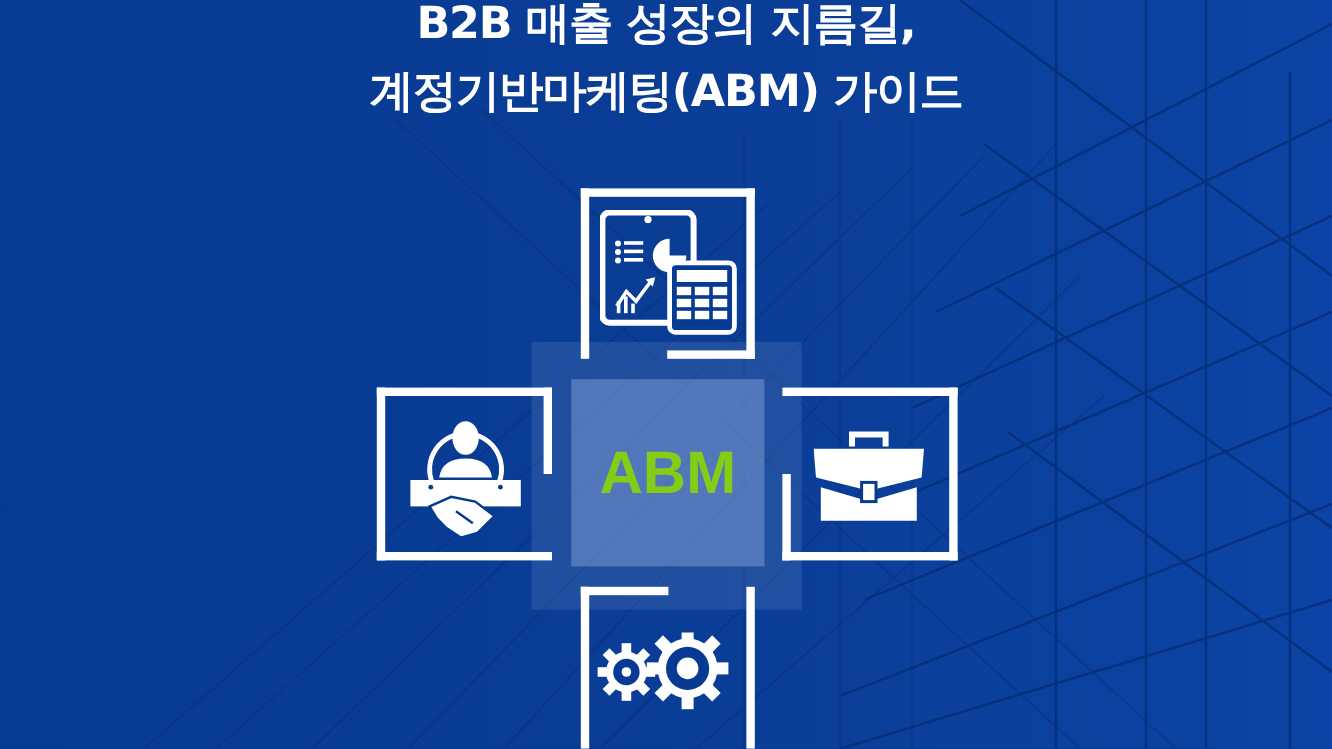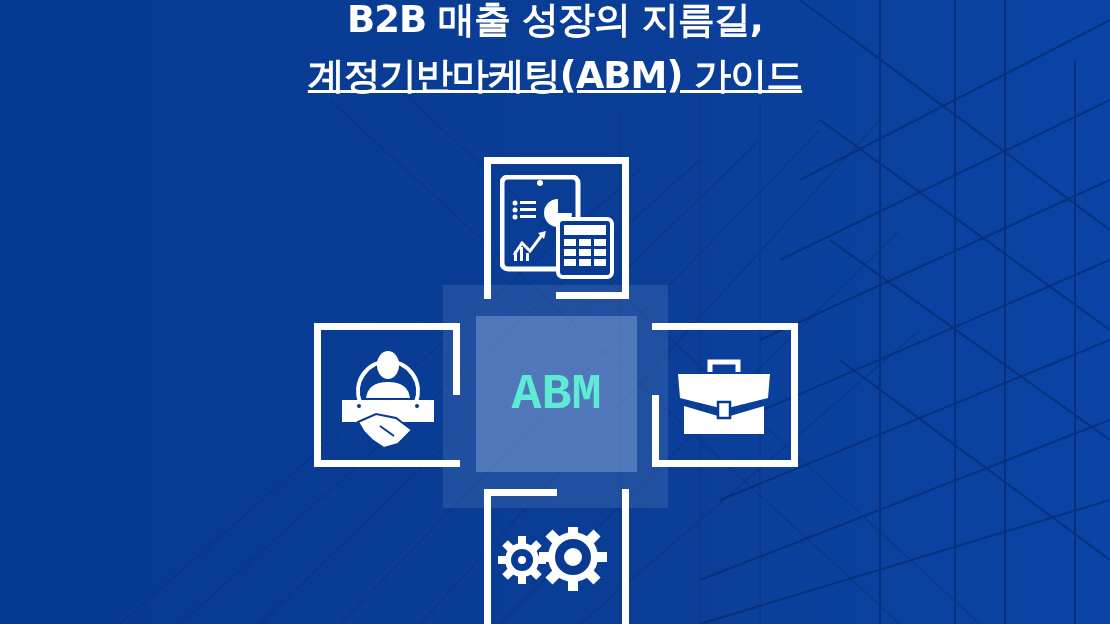--- a/index.html
+++ b/index.html
@@ -8,34 +8,34 @@
       background:#073a92;
       font-family:"DejaVu Sans", "Liberation Sans", sans-serif;
     }
     .bg { position:absolute; inset:0; }
     .title {
       position:absolute; left:0; width:1110px; text-align:center;
       color:#ffffff; font-weight:bold; font-size:37px; line-height:56px;
       letter-spacing:-1px;
     }
     .title.l1 { top:-8px; }
-    .title.l2 { top:48px;text-decoration:underline; }
+    .title.l2 { top:48px; }
     .outer-sq {
       position:absolute; left:443px; top:285px; width:225px; height:223px;
       background:rgba(120,150,200,0.22);
     }
     .inner-sq {
       position:absolute; left:476px; top:316px; width:161px; height:156px;
       background:rgba(170,195,235,0.35);
     }
     .abm {
       position:absolute; left:476px; top:316px; width:161px; height:156px;
       display:flex; align-items:center; justify-content:center;
-      color:#5eead4; font-weight:bold; font-size:50px;
-      font-family:Liberation Mono, monospace;
+      color:#84cc16; font-weight:bold; font-size:50px;
+      font-family:Liberation Sans, sans-serif;
     }
     .seg { position:absolute; background:#ffffff; }
     .icon { position:absolute; }
   </style>
 </head>
 <body>
 
 <svg class="bg" width="1110" height="624" viewBox="0 0 1110 624">
   <defs>
     <linearGradient id="g" x1="0" y1="0" x2="1" y2="0">

